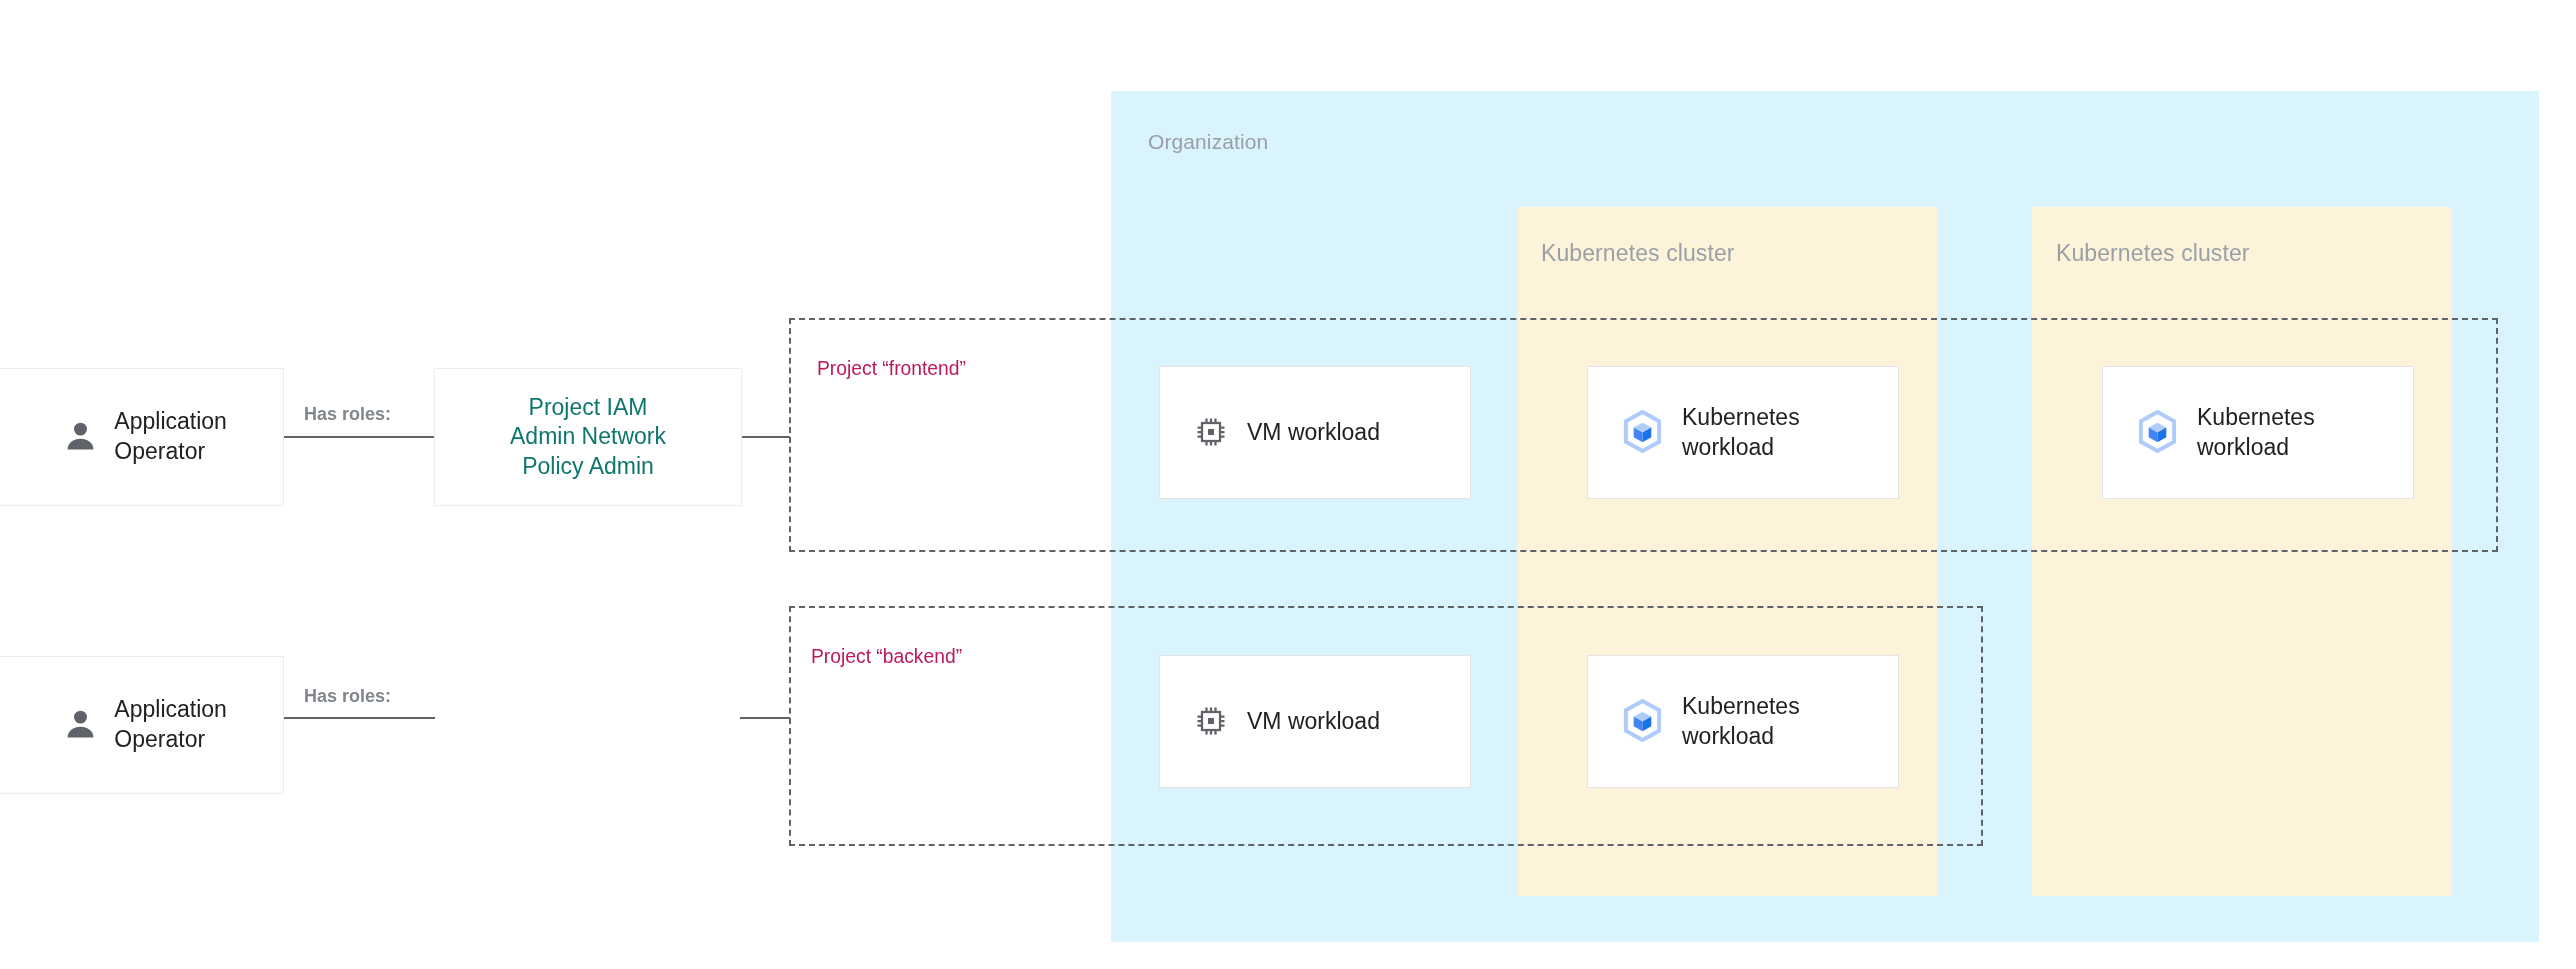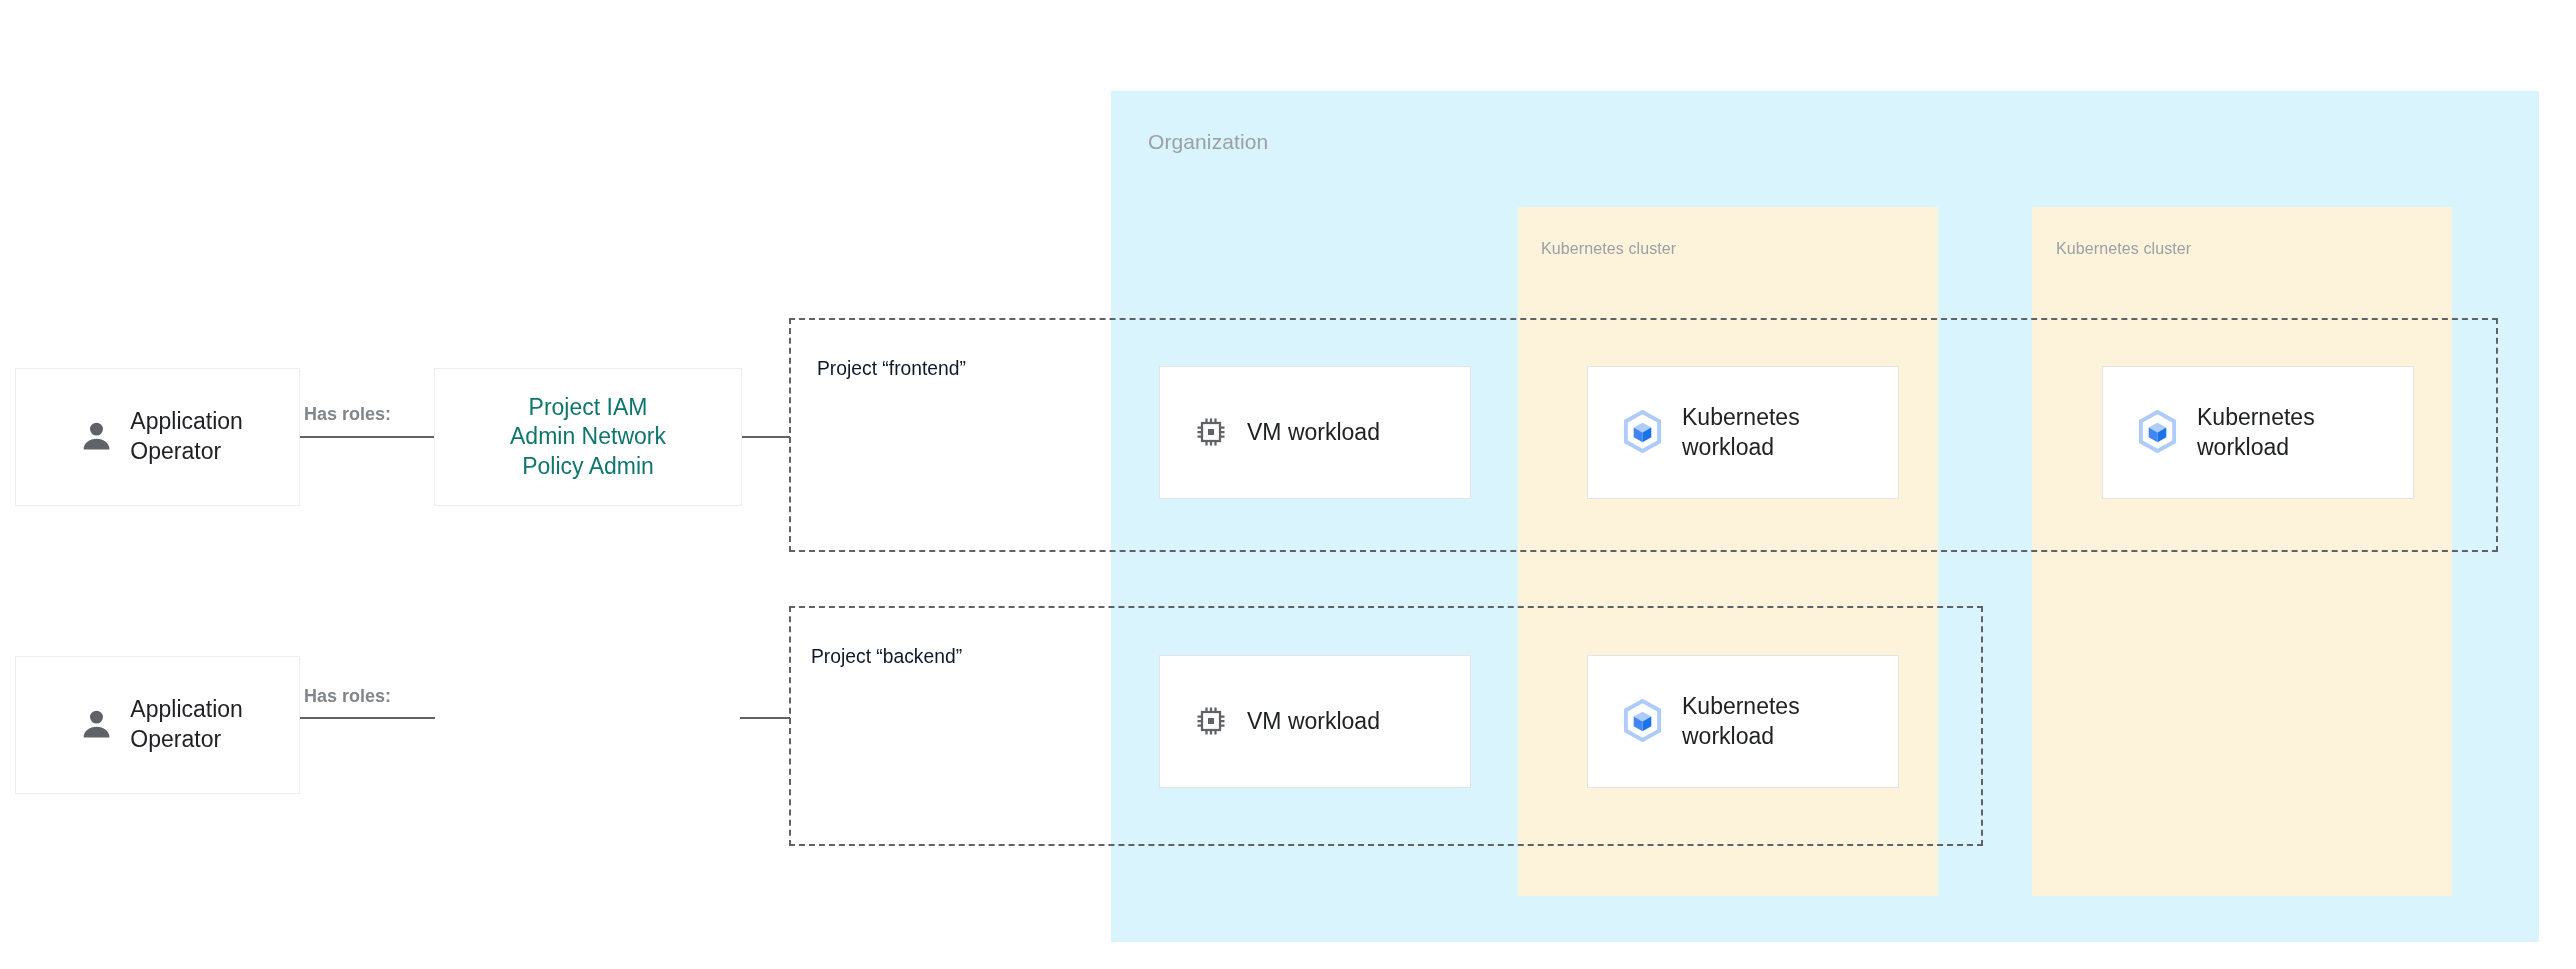--- a/index.html
+++ b/index.html
@@ -45,21 +45,21 @@
   
   .cluster {
     background: #fdf3da;
     top: 207px;
     height: 689px;
   }
   .cluster-1 { left: 1518px; width: 420px; }
   .cluster-2 { left: 2032px; width: 420px; }
   .cluster-label {
     top: 240px;
-    font-size: 16px;
+    font-size: 23px;
     color: #9aa0a6;
     letter-spacing: 0.1px;
     white-space: nowrap;
   }
   .cluster-label-1 { left: 1541px; }
   .cluster-label-2 { left: 2056px; }
 
   
   .project-region {
     border: 2.1px dashed #5f6368;
@@ -72,21 +72,21 @@
     height: 234px;
   }
   .project-backend {
     left: 789px;
     top: 606px;
     width: 1194px;
     height: 240px;
   }
   .project-label {
     font-size: 19.3px;
-    color: #0f172a;
+    color: #be185d;
     white-space: nowrap;
   }
   .project-label-frontend { left: 817px; top: 358px; }
   .project-label-backend  { left: 811px; top: 646px; }
 
   
   .card {
     background: #ffffff;
     border: 1.4px solid #e3e4e6;
     display: flex;
@@ -118,21 +118,20 @@
     background: #ffffff;
     border: 1.4px solid #eceded;
     display: flex;
     align-items: center;
     justify-content: center;
   }
   .actor-box {
     width: 285px;
     height: 138px;
     left: -1.4px;
-    margin-left: 16px;
   }
   .actor-box-1 { top: 368px; }
   .actor-box-2 { top: 656px; }
   .actor-inner {
     display: flex;
     align-items: center;
     gap: 15px;
     padding-left: 7px;
   }
   .actor-label {

